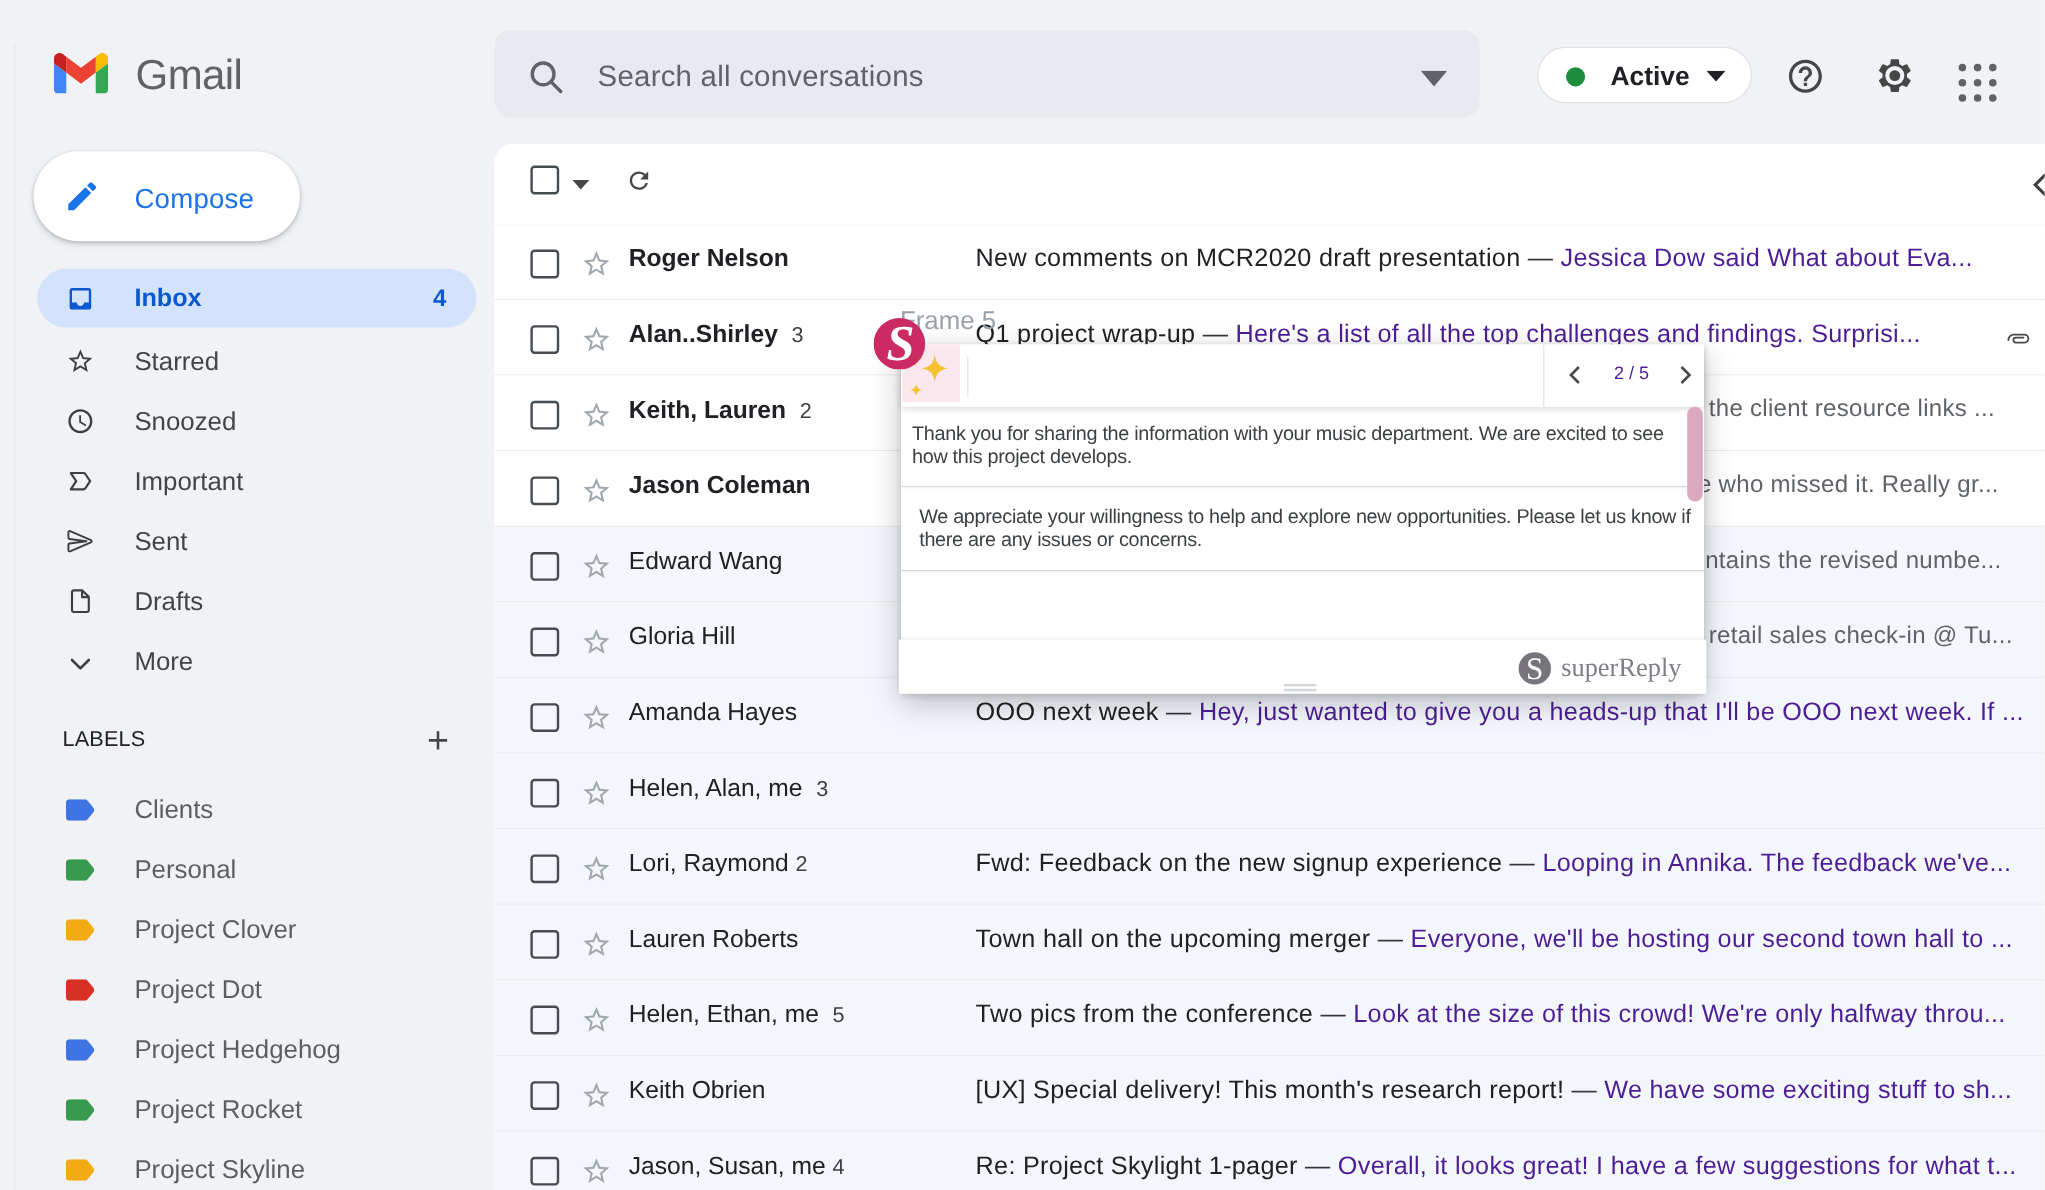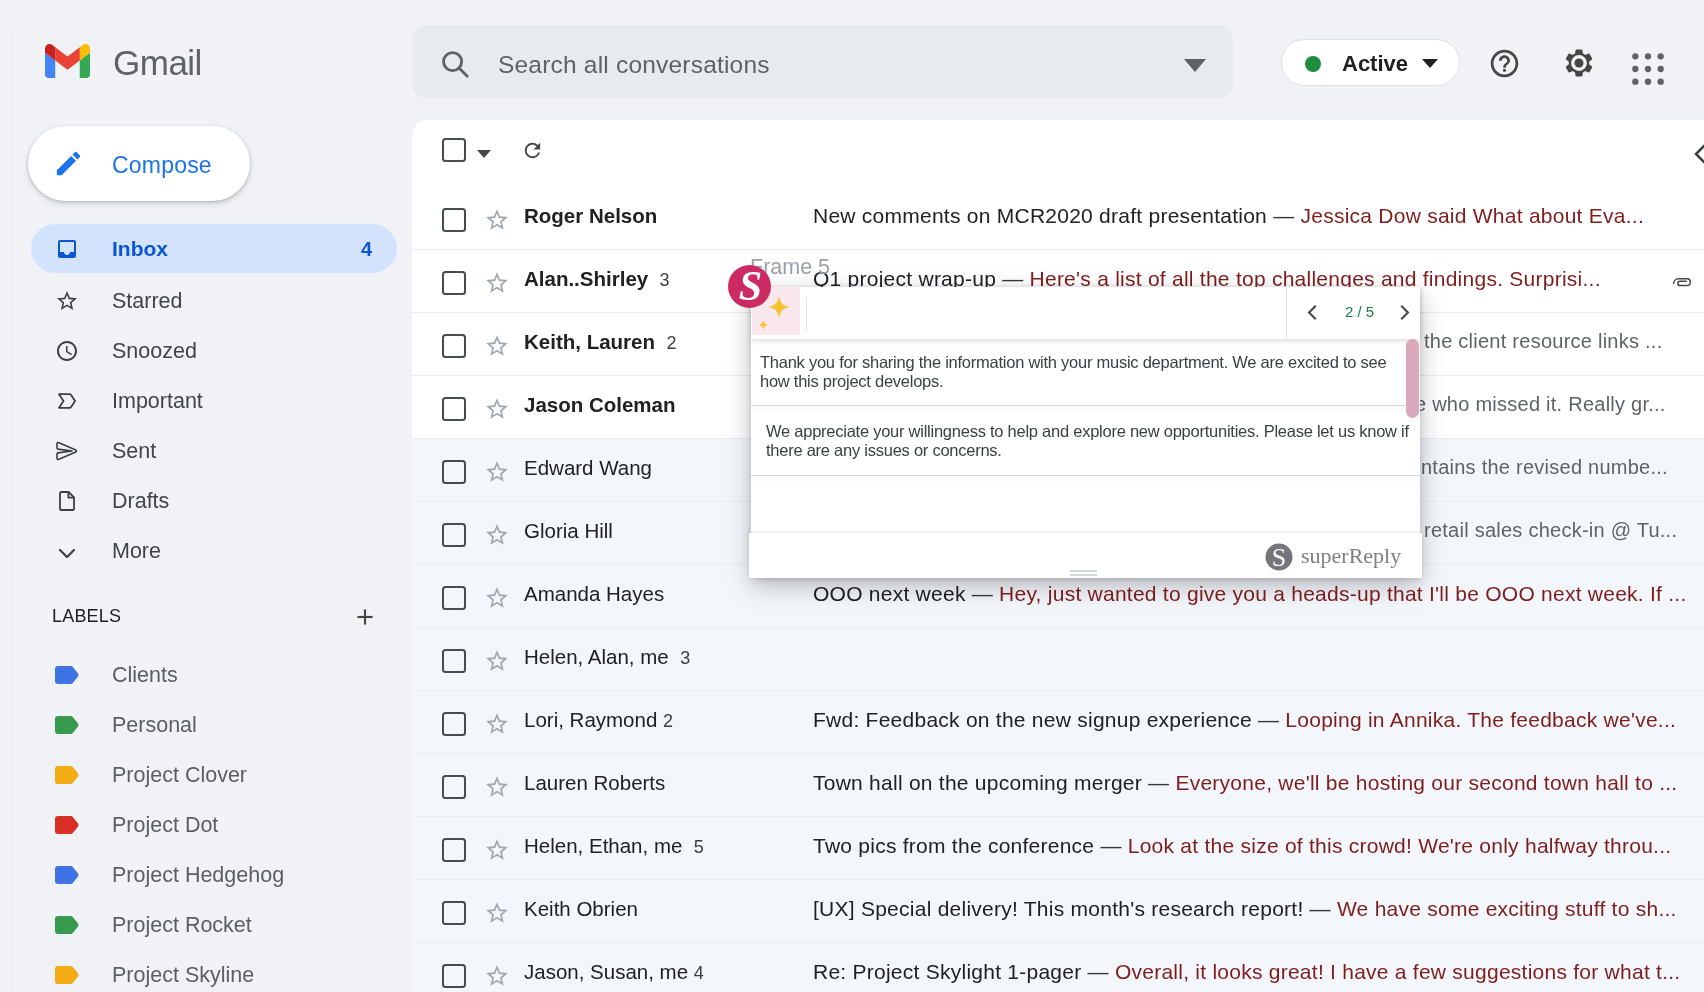--- a/index.html
+++ b/index.html
@@ -43,33 +43,33 @@
   .row { position:absolute; left:0; width:1292px; height:63px; border-bottom:1px solid #e9ebee; background:#fff; }
   .row.read { background:#f3f6fb; }
   .cb { position:absolute; left:30px; top:21px; width:24px; height:24px; border:2.5px solid #474c51; border-radius:3.5px; }
   .row .star { position:absolute; left:72px; top:20px; }
   .row .nm { position:absolute; left:112px; top:17px; font-size:20.5px; color:#202124; white-space:nowrap; }
   .row.unread .nm { font-weight:700; }
   .row .cnt { font-weight:400; font-size:18px; color:#3c4043; }
   .row .sub { position:absolute; left:401px; top:17px; font-size:21px; letter-spacing:.25px; color:#202124; white-space:nowrap; }
   .row.unread .sub b { font-weight:400; }
   .row .sub b { font-weight:400; }
-  .sn { color:#7f1d1d; font-weight:400; }
+  .sn { color:#4c1d95; font-weight:400; }
   .dash { color:#33373b; font-weight:400; }
   .frag { position:absolute; top:17px; font-size:20px; letter-spacing:.25px; color:#5f6368; white-space:nowrap; }
 
   
   #frame5 { position:absolute; left:750px; top:255px; font-size:21.5px; color:#9aa2a9; z-index:30; }
   #popup { position:absolute; left:751px; top:287px; width:669px; height:291px; z-index:40;
     box-shadow:0 8px 24px rgba(0,0,0,.25), 0 2px 6px rgba(0,0,0,.12); background:#fff; }
   #phead { position:absolute; left:0; top:0; width:669px; height:52px; background:#fff; box-shadow:0 2px 5px rgba(0,0,0,.14); z-index:3; }
   #sparkbox { position:absolute; left:1px; top:0px; width:48px; height:48px; background:#fbe7ee; }
   #pdiv1 { position:absolute; left:55px; top:10px; width:1px; height:34px; background:#e3e3e3; }
   #pagebox { position:absolute; right:0; top:0; width:134px; height:52px; border-left:1px solid #e3e3e3; }
-  #pagetxt { position:absolute; left:58px; top:16px; font-size:15px; color:#15803d; }
+  #pagetxt { position:absolute; left:58px; top:16px; font-size:15px; color:#4c1d95; }
   #pbody { position:absolute; left:0; top:52px; width:669px; height:194px; background:#fff; overflow:hidden; }
   .pcard { position:absolute; left:0; width:669px; color:#3c4043; font-size:16.5px; letter-spacing:-.25px; line-height:19px; }
   .pcard .in { padding-left:9px; }
   .psep { position:absolute; left:0; width:669px; height:1px; background:#d4d6d9; box-shadow:0 2px 4px rgba(0,0,0,.10); }
   #pscroll { position:absolute; left:655px; top:52px; width:13px; height:79px; border-radius:7px; background:#dba9bd; z-index:4; }
   #pfoot { position:absolute; left:-2px; top:246px; width:673px; height:45px; background:#fff; box-shadow:0 -1px 3px rgba(0,0,0,.10); z-index:5; }
   #srlogo { position:absolute; left:516px; top:10px; }
   #srtext { position:absolute; left:552px; top:10px; font-family:"Liberation Serif", serif; font-size:22px; color:#807d85; }
   #dragh { position:absolute; left:321px; top:37px; width:27px; }
   #dragh div { height:2px; background:#d4d7da; margin-bottom:2px; }

